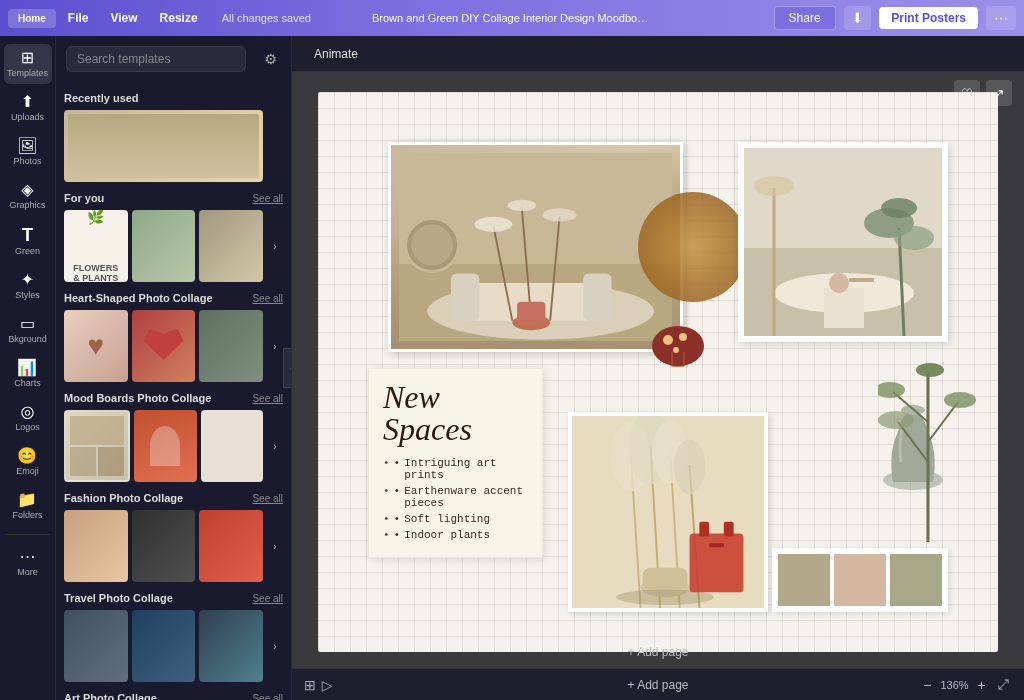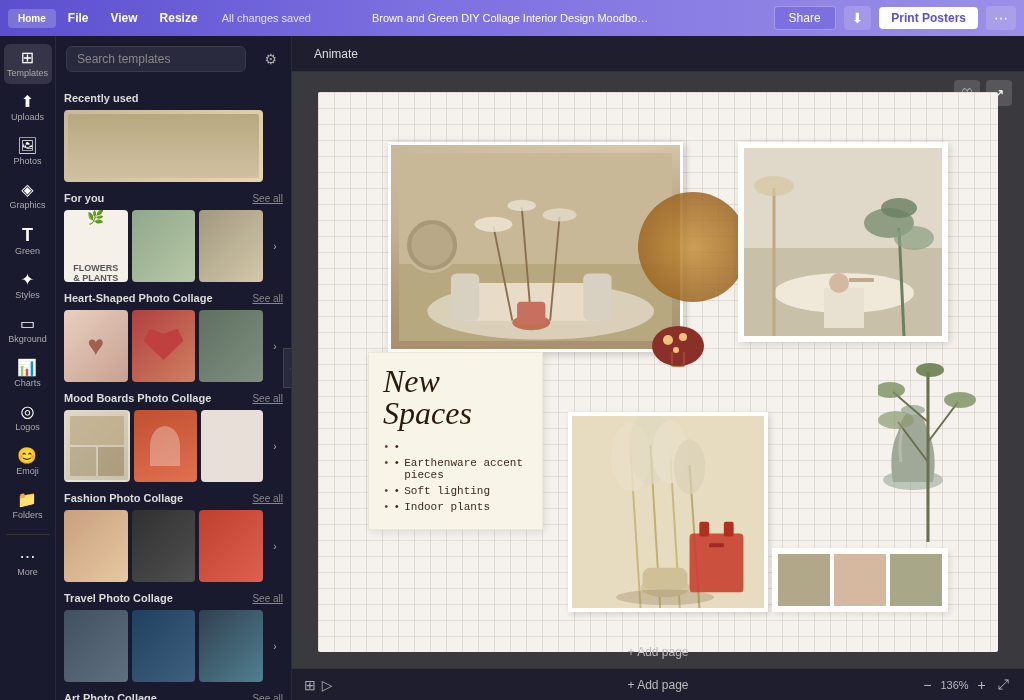--- a/index.html
+++ b/index.html
@@ -361,21 +361,21 @@
       width: 60px;
       height: 70px;
     }
     .mb-art-elem svg {
       width: 100%;
       height: 100%;
     }
 
     
     .mb-text-card {
-      top: 260px;
+      top: 276px;
       left: 50px;
       width: 175px;
       background: #f8f4e8;
       padding: 12px 14px 14px;
       box-shadow: 2px 2px 8px rgba(0,0,0,0.1);
       border: 1px solid rgba(0,0,0,0.05);
     }
     .mb-text-card h2 {
       font-family: Georgia, serif;
       font-size: 32px;
@@ -772,20 +772,21 @@
             <line x1="24" y1="50" x2="24" y2="62" stroke="#b06040" stroke-width="1"></line>
             <line x1="36" y1="50" x2="36" y2="62" stroke="#b06040" stroke-width="1"></line>
           </svg>
         </div>
 
         <div class="mb-elem mb-text-card">
           <h2>New Spaces</h2>
           <ul>
               <li>
                 <span>•</span>
+                <span>Intriguing art prints</span>
               </li>
               <li>
                 <span>•</span>
                 <span>Earthenware accent pieces</span>
               </li>
               <li>
                 <span>•</span>
                 <span>Soft lighting</span>
               </li>
               <li>

